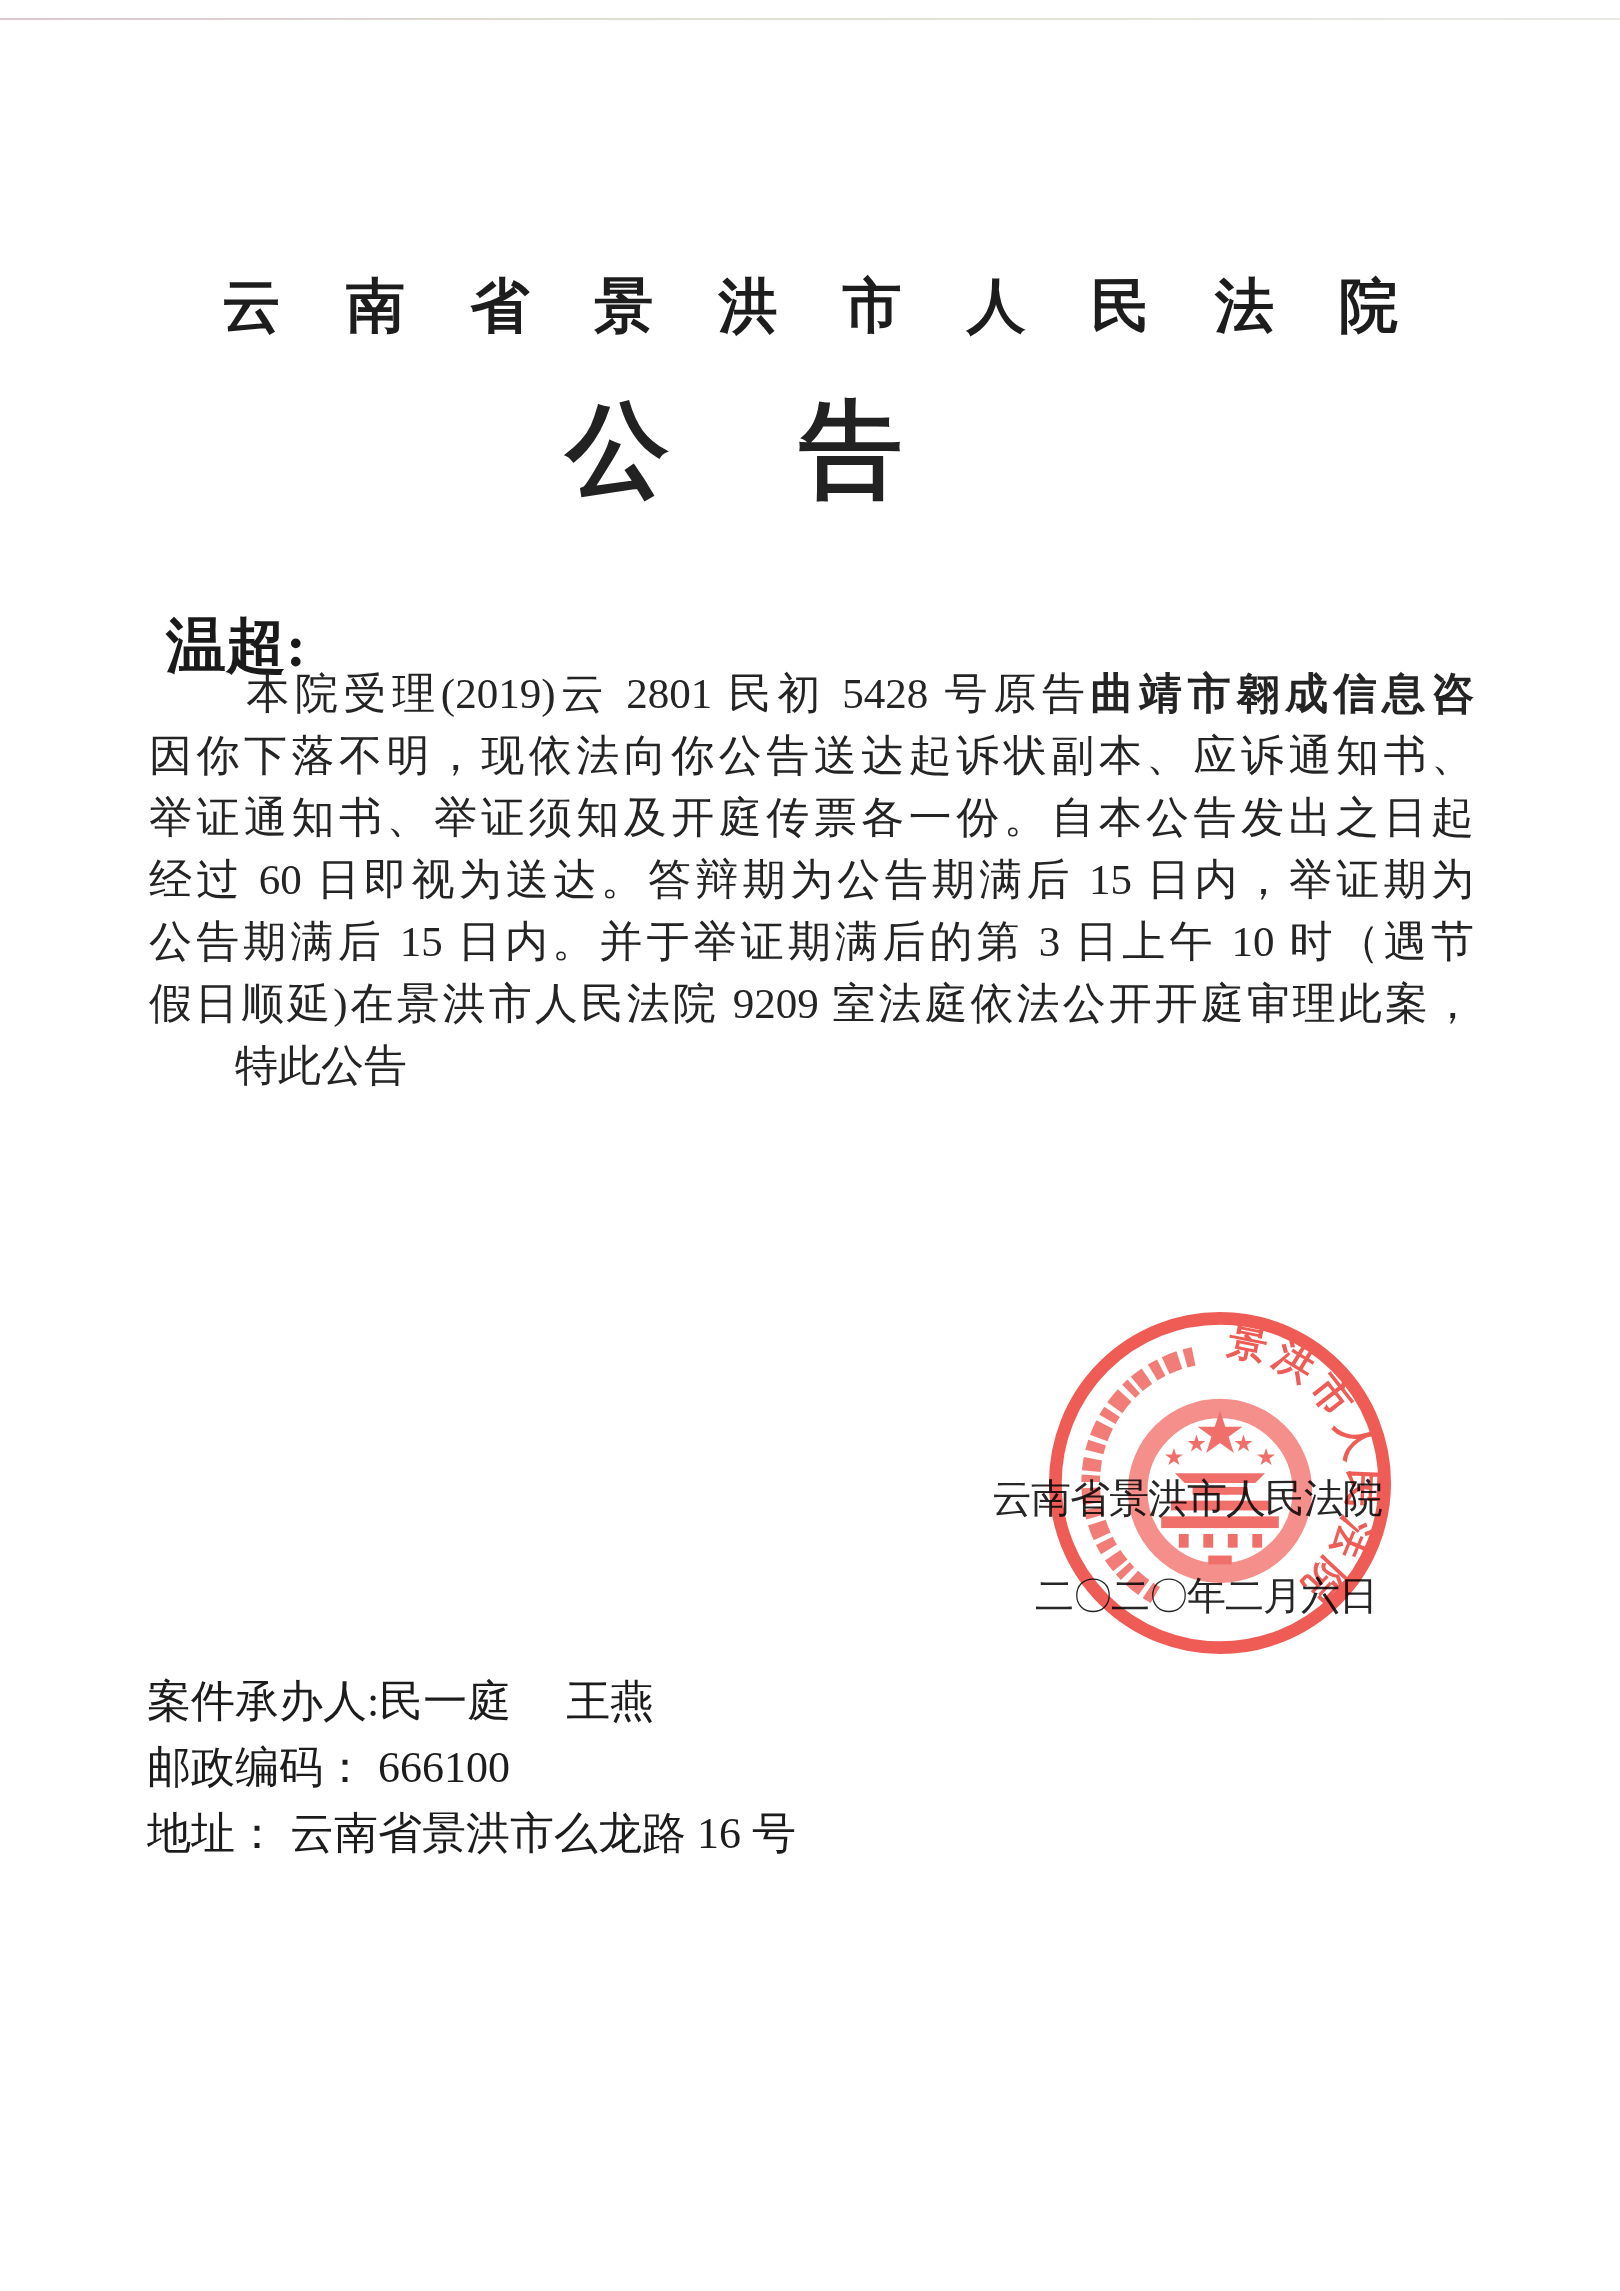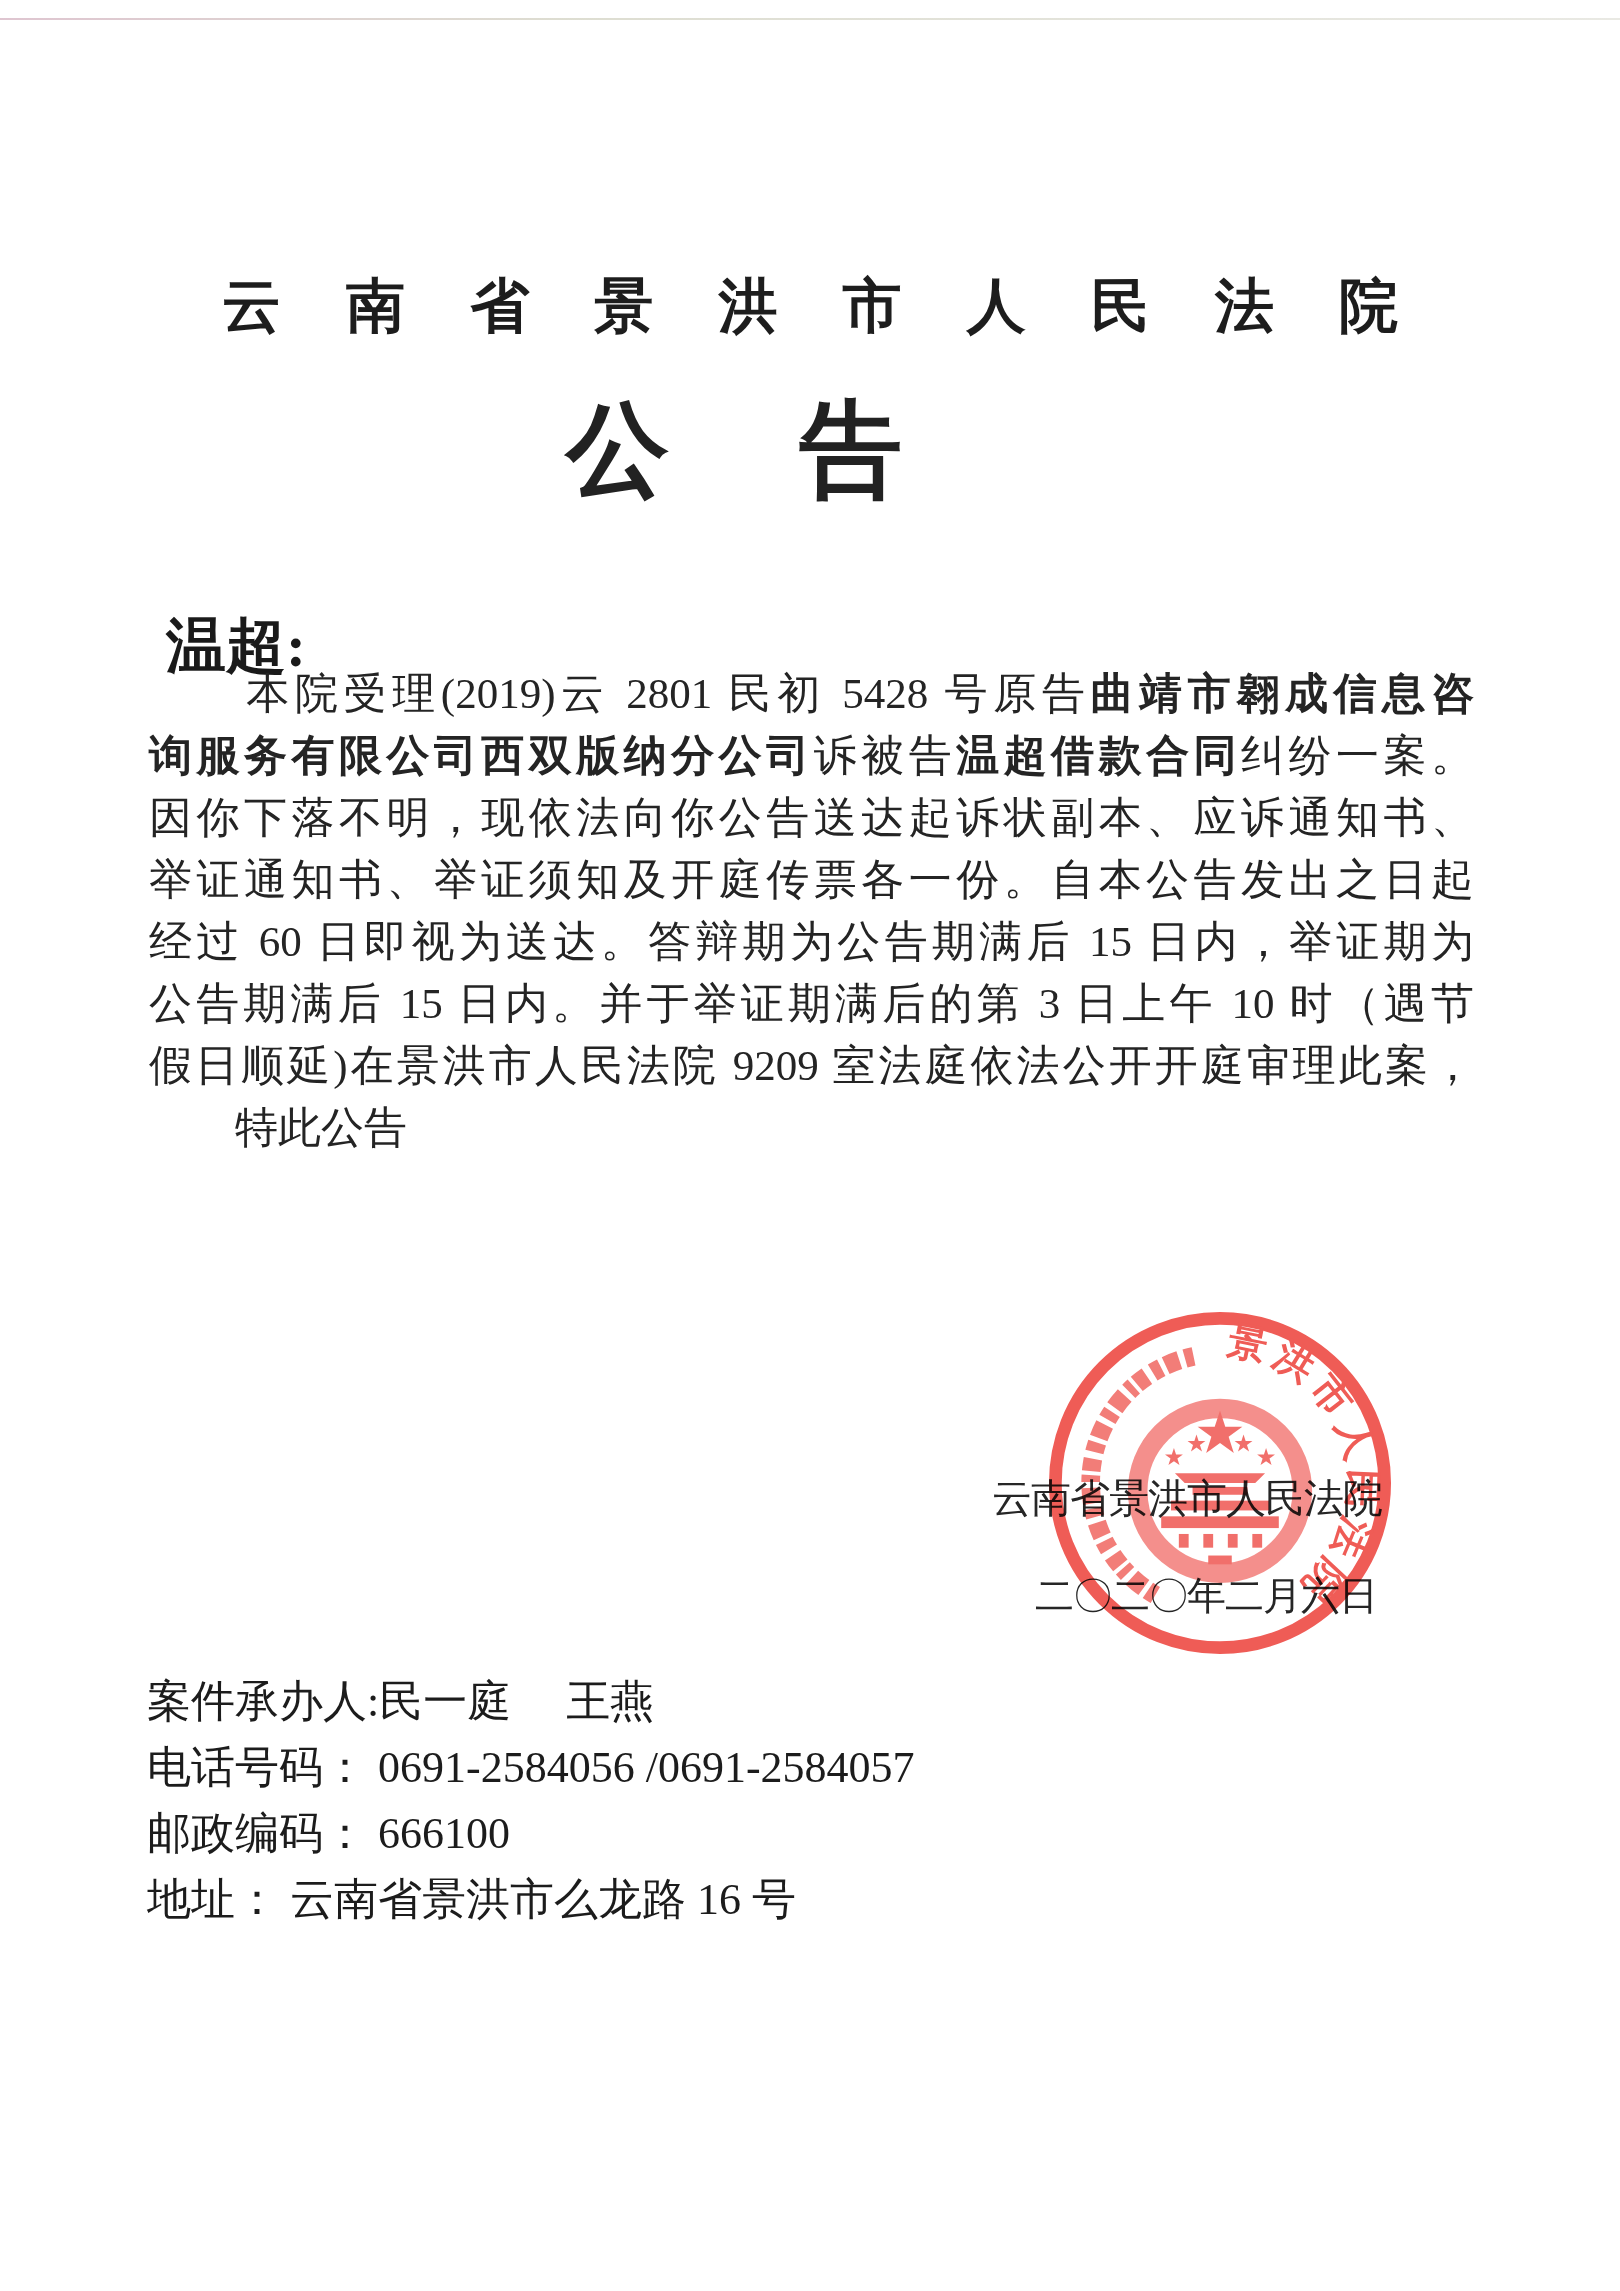--- a/index.html
+++ b/index.html
@@ -77,21 +77,20 @@
       <span>院</span>
     </div>
 
   <div class="doc-title">公　告</div>
 
   <div class="recipient">温超:</div>
 
   <div class="body-block">
     <div>
         <div class="bline just"><span>　　本院受理(2019)云 2801 民初 5428 号原告</span><span class="b">曲靖市翱成信息咨</span></div>
-        <div class="bline just"><span class="b">询服务有限公司西双版纳分公司</span><span>诉被告</span><span class="b">温超借款合同</span><span>纠纷一案。</span></div>
         <div class="bline just"><span>因你下落不明，现依法向你公告送达起诉状副本、应诉通知书、</span></div>
         <div class="bline just"><span>举证通知书、举证须知及开庭传票各一份。自本公告发出之日起</span></div>
         <div class="bline just"><span>经过 60 日即视为送达。答辩期为公告期满后 15 日内，举证期为</span></div>
         <div class="bline just"><span>公告期满后 15 日内。并于举证期满后的第 3 日上午 10 时（遇节</span></div>
         <div class="bline just"><span>假日顺延)在景洪市人民法院 9209 室法庭依法公开开庭审理此案，</span></div>
       </div>
     <div class="bline closing">　　特此公告</div>
   </div>
 
   <svg class="seal" viewBox="-200 -200 400 400" xmlns="http://www.w3.org/2000/svg">
@@ -125,19 +124,18 @@
       <rect x="33" y="52" width="10" height="14"></rect>
       <rect x="-12" y="74" width="24" height="9"></rect>
     </g>
   </svg>
 
   <div class="sig sig-court">云南省景洪市人民法院</div>
   <div class="sig sig-date">二〇二〇年二月六日</div>
 
   <div class="footer">
     <div>案件承办人:民一庭　 王燕</div>
-    <div>电话号码： 0691-2584056 /0691-2584057</div>
     <div>邮政编码： 666100</div>
     <div>地址： 云南省景洪市么龙路 16 号</div>
   </div>
 
 </div>
 
 
 </body></html>

